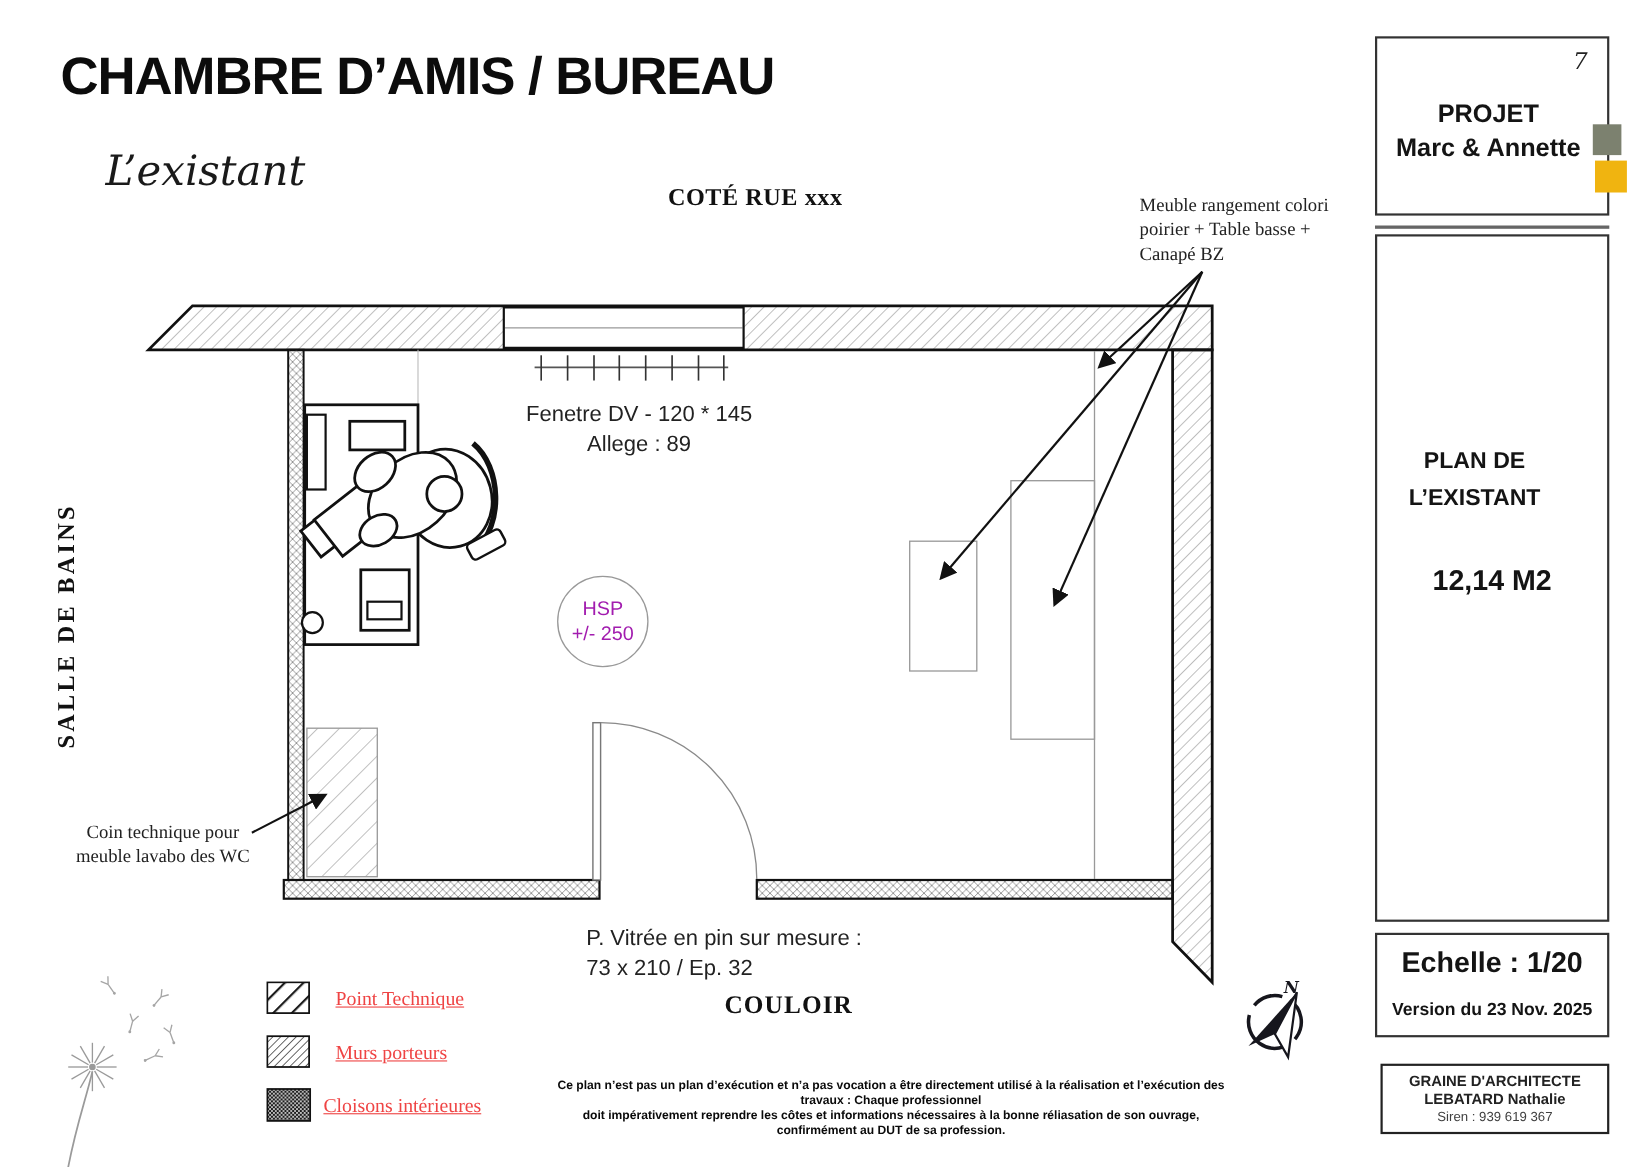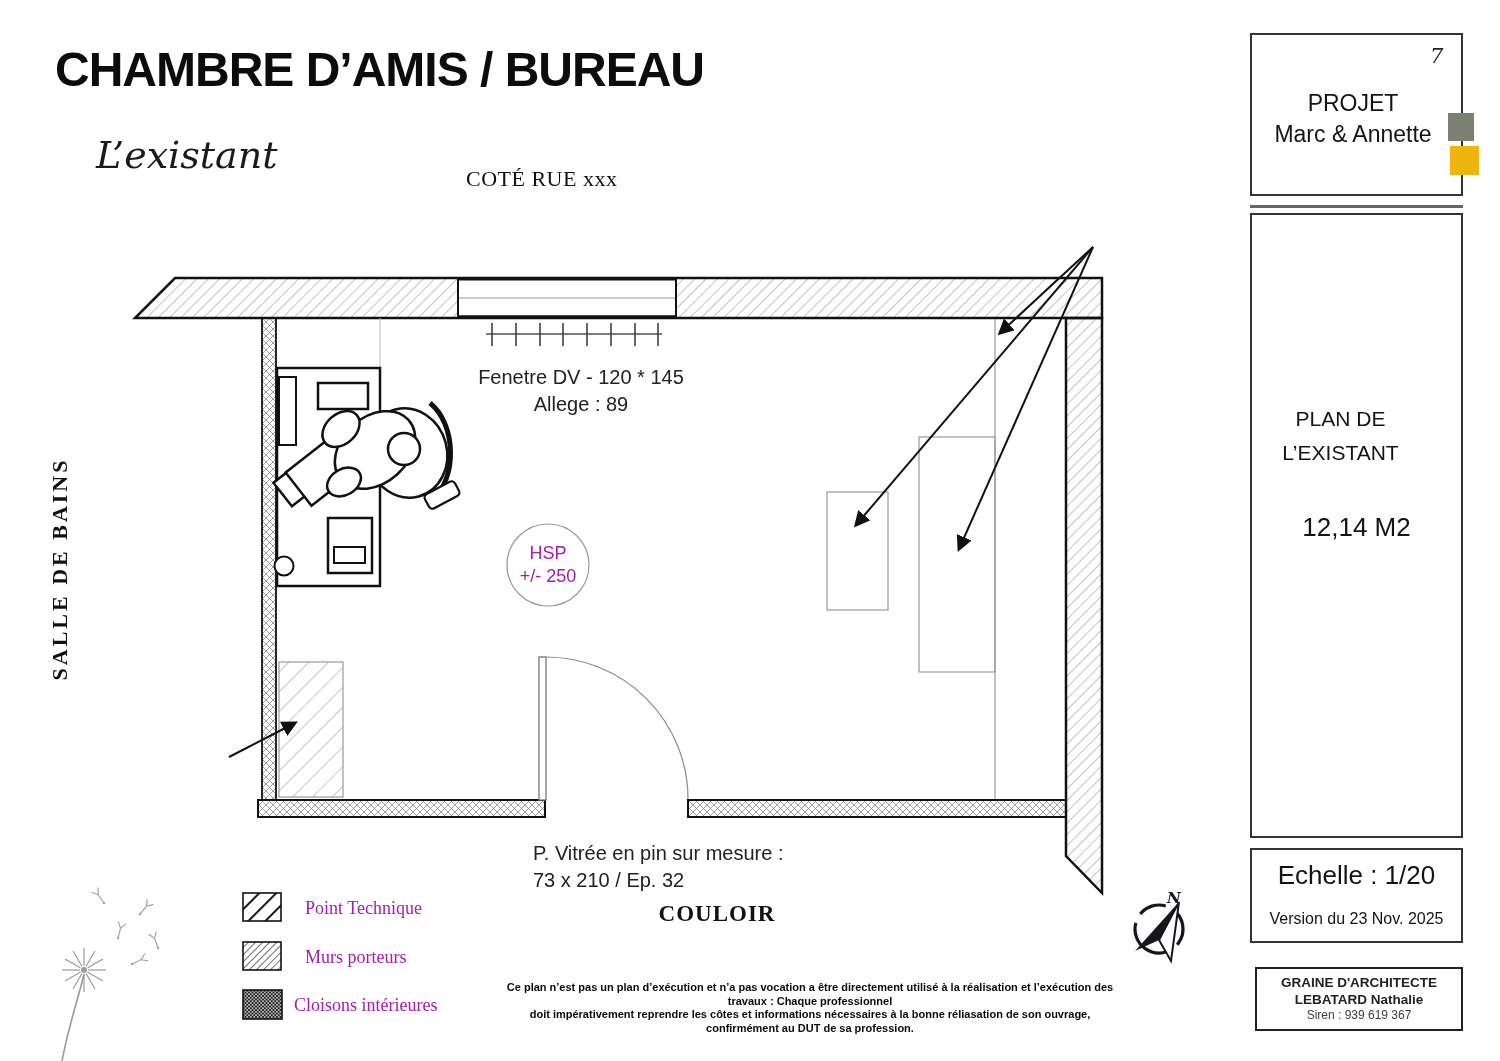--- a/index.html
+++ b/index.html
@@ -2,31 +2,31 @@
 <html><head>
 <meta charset="utf-8">
 <style>
   html,body{margin:0;padding:0;background:#fff;}
   .page{position:relative;width:1500px;height:1061px;background:#fff;overflow:hidden;
         font-family:"Liberation Sans",sans-serif;color:#111;}
   .abs{position:absolute;}
   svg{display:block;}
   .page-title{font-size:48px;font-weight:800;letter-spacing:-1px;color:#0c0c0c;white-space:nowrap;}
   .subtitle{font-family:"DejaVu Serif",serif;font-style:italic;font-size:38px;color:#1a1a1a;}
-  .cote-rue{font-family:"Liberation Serif",serif;font-weight:400;font-size:22px;letter-spacing:.5px;text-align:left;}
+  .cote-rue{font-family:"Liberation Serif",serif;font-weight:700;font-size:22px;letter-spacing:.5px;text-align:right;}
   .annot{font-family:"Liberation Serif","DejaVu Serif",serif;font-size:17px;line-height:22px;color:#222;}
   .planlabel{font-size:20px;line-height:27px;color:#222;}
   .hsp-text{font-size:18px;line-height:23px;text-align:center;color:#a21caf;}
   .couloir{font-family:"Liberation Serif",serif;font-weight:700;font-size:23px;letter-spacing:1px;text-align:center;}
   .salle{font-family:"Liberation Serif",serif;font-weight:700;font-size:22px;letter-spacing:3px;
          transform:rotate(-90deg);width:230px;text-align:center;white-space:nowrap;}
-  .legend-label{font-family:"Liberation Serif",serif;font-size:18px;color:#a21caf;}
+  .legend-label{font-family:"Liberation Serif",serif;font-size:18px;color:#ef4444;text-decoration:underline;}
   .disclaimer{font-size:11px;font-weight:700;line-height:13.5px;text-align:center;color:#0a0a0a;}
   .tb-box{position:absolute;border:2px solid #333;background:#fff;box-sizing:border-box;}
-  .tb-text{text-align:center;font-weight:400;color:#141414;}
+  .tb-text{text-align:center;font-weight:700;color:#141414;}
   .pagenum{font-family:"DejaVu Serif",serif;font-style:italic;font-size:21px;color:#222;}
   .sq{position:absolute;}
   .firm1{font-size:13.5px;font-weight:700;line-height:17px;text-align:center;color:#222;}
   .firm3{font-size:12px;font-weight:400;line-height:15px;text-align:center;color:#404040;}
 </style>
 </head>
 <body>
 
 <div class="page">
 
@@ -193,20 +193,22 @@
   <div class="abs planlabel" style="left:431px;top:364px;width:300px;text-align:center;">
     <div>Fenetre DV - 120 * 145</div>
     <div>Allege : 89</div>
   </div>
 
   <div class="abs hsp-text" style="left:498px;top:542px;width:100px;">
     <div>HSP</div>
     <div>+/- 250</div>
   </div>
 
+  <div class="abs annot" style="left:1036px;top:176px;width:180px;">Meuble rangement colori poirier + Table basse + Canapé BZ</div>
+  <div class="abs annot" style="left:63px;top:746px;width:170px;text-align:center;">Coin technique pour meuble lavabo des WC</div>
 
   <div class="abs planlabel" style="left:533px;top:840px;">
     <div>P. Vitrée en pin sur mesure :</div>
     <div>73 x 210 / Ep. 32</div>
   </div>
 
   <div class="abs couloir" style="left:567px;top:901px;width:300px;">COULOIR</div>
   <div class="abs salle" style="left:-55px;top:556px;">SALLE DE BAINS</div>
 
   <svg class="abs" style="left:242px;top:892px;" width="40" height="30">

